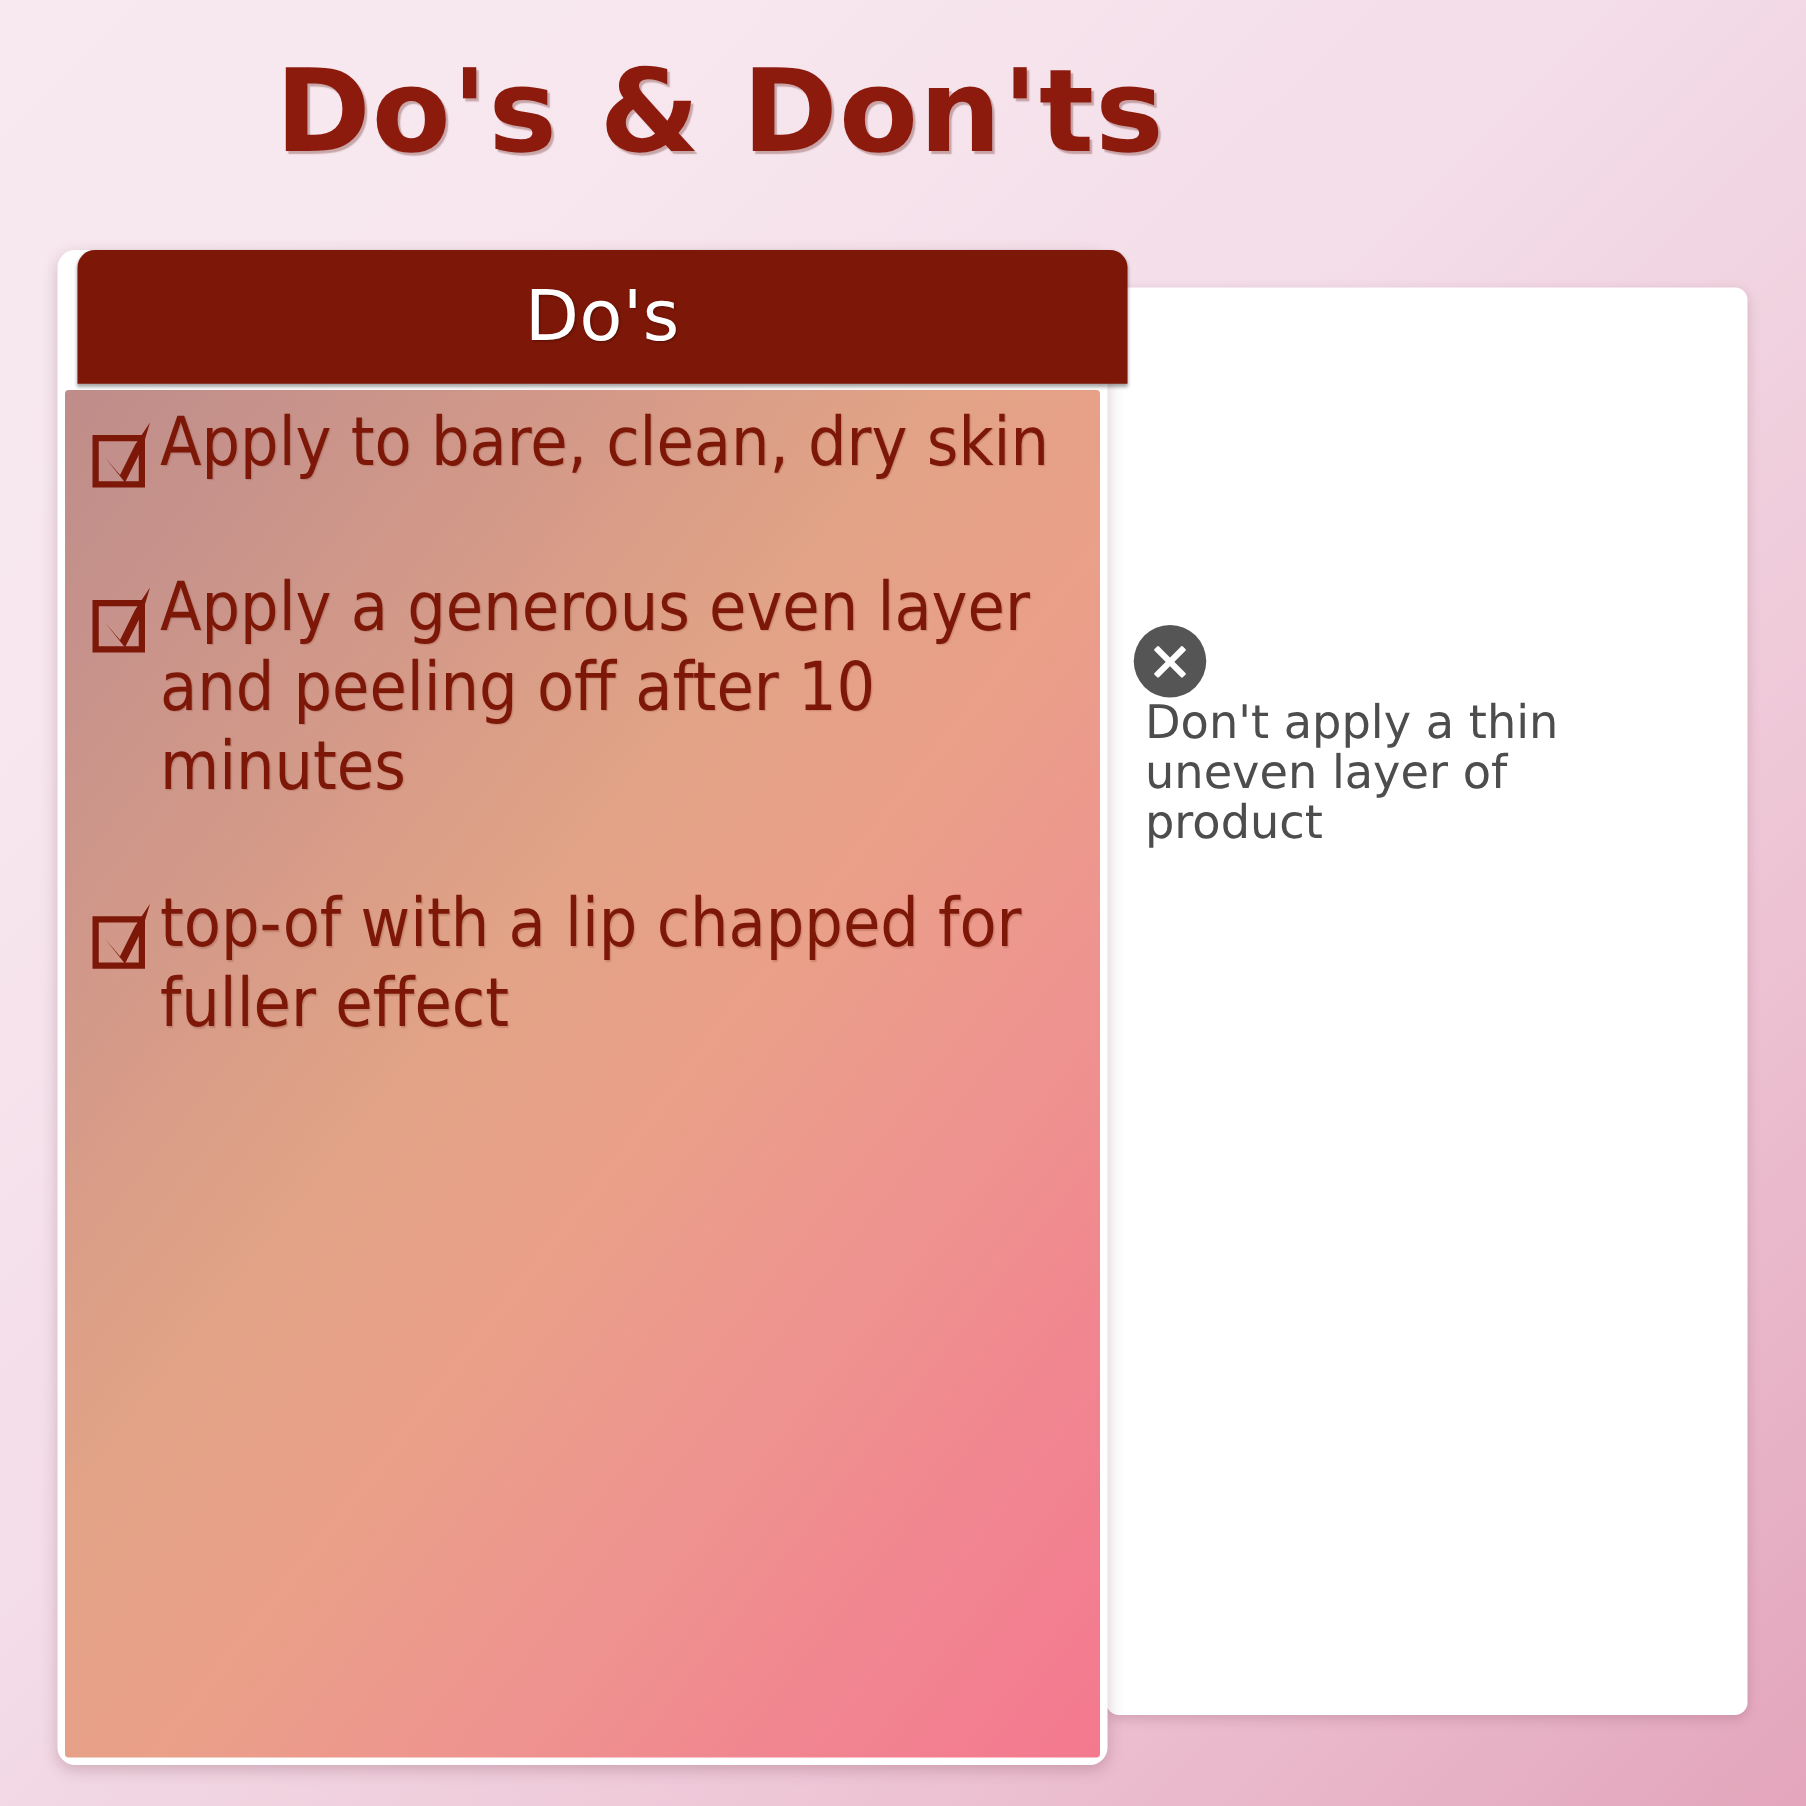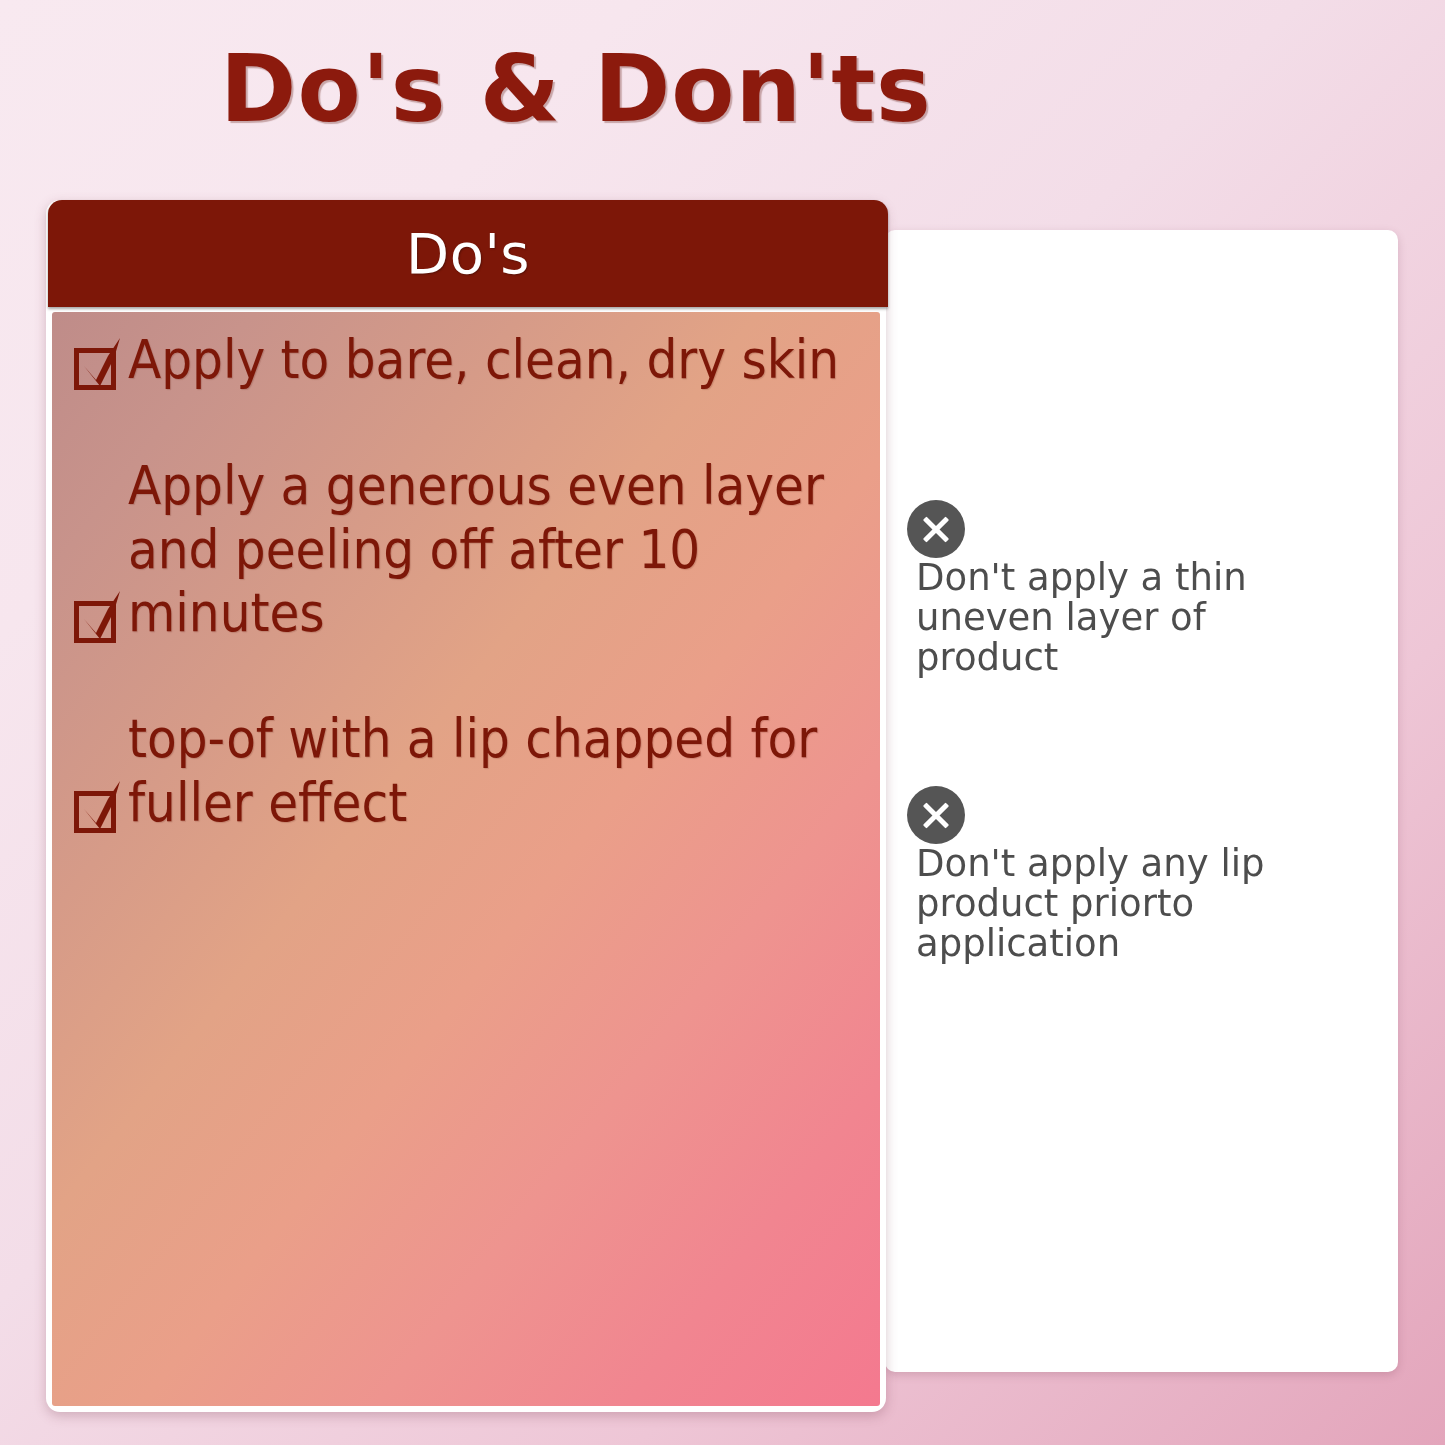--- a/index.html
+++ b/index.html
@@ -131,21 +131,21 @@
     width: 840px;
     height: 1212px;
     border-radius: 14px;
     background: #ffffff;
     box-shadow: 0 4px 12px rgba(120,60,80,0.28);
     padding: 4px;
   }
 
   .dos-header {
     position: absolute;
-    left: 2px;
+    left: 16px;
     top: 0px;
     width: 840px;
     height: 107px;
     background: #7d1708;
     border-radius: 14px 14px 0 0;
     display: flex;
     align-items: center;
     justify-content: center;
     box-shadow: 0 2px 3px rgba(0,0,0,0.35);
   }
@@ -189,21 +189,21 @@
 
   .dos-list {
     position: absolute;
     left: 26px;
     top: 122px;
     width: 790px;
   }
 
   .do-item {
     display: flex;
-    align-items: flex-end;
+    align-items: flex-start;
     margin-bottom: 62px;
   }
 
   .check-icon {
     flex: 0 0 auto;
     width: 52px;
     height: 56px;
     position: relative;
     margin-top: 14px;
   }
@@ -243,24 +243,20 @@
 
 
   <div class="donts-list">
 
     <div class="dont-item">
       <span class="x-icon"></span>
       <span class="dont-text">Don't apply a thin uneven layer of product</span>
     </div>
 
 
-    <div class="dont-item">
-      <span class="x-icon"></span>
-      <span class="dont-text">Don't apply any lip product priorto application</span>
-    </div>
 
 
   </div>
 </div>
 
 <div class="dos-card">
 
   <div class="dos-body"></div>
 
   <div class="dos-header">

